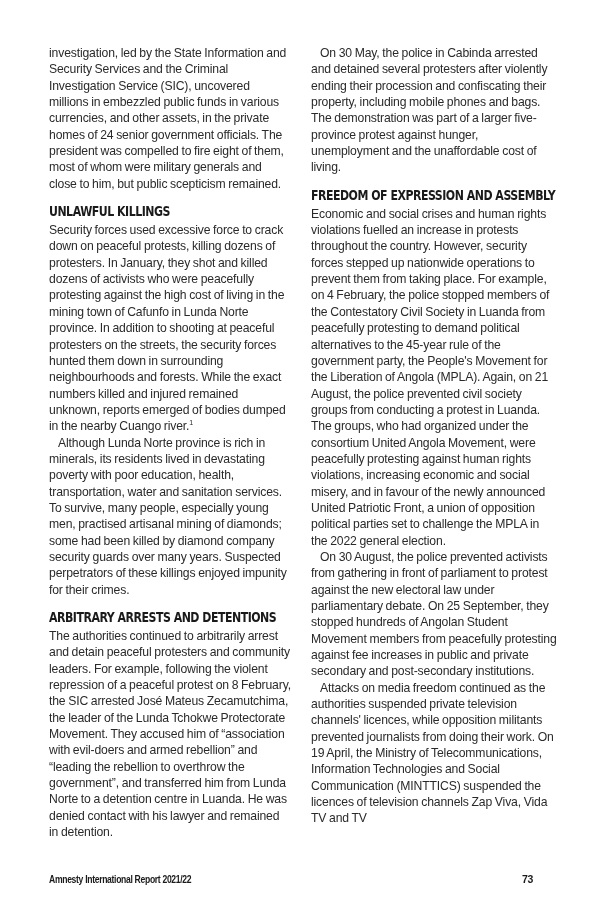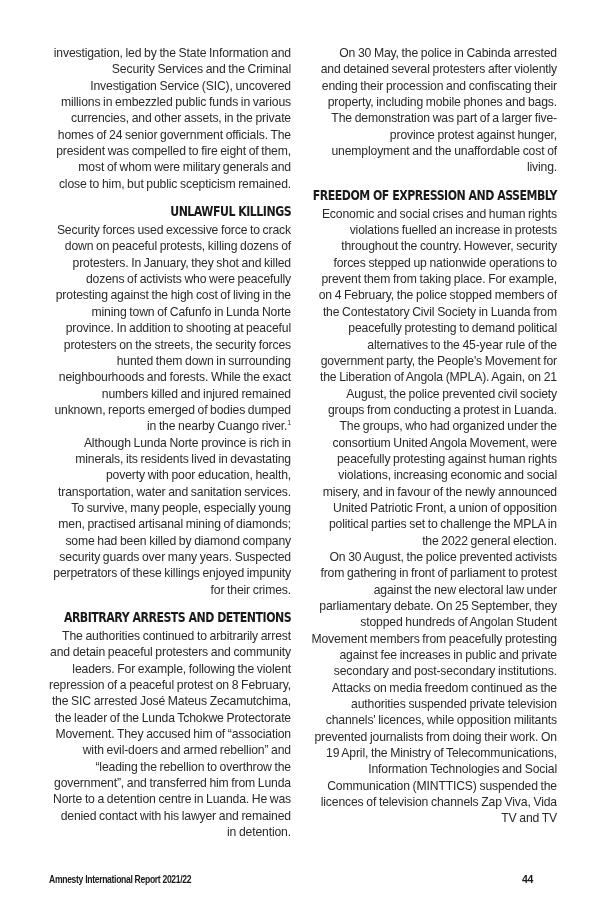--- a/index.html
+++ b/index.html
@@ -1,17 +1,17 @@
 <!DOCTYPE html>
 <html><head>
   <meta charset="utf-8">
   <style>
     html, body { margin: 0; padding: 0; background: #ffffff; }
     body { width: 600px; height: 921px; position: relative; overflow: hidden; }
-    .page { position: absolute; left: 0; top: 0; width: 600px; height: 921px; background: #fff; text-align: right; }
+    .page { position: absolute; left: 0; top: 0; width: 600px; height: 921px; background: #fff; }
     .col { position: absolute; top: 45px; width: 242px; }
     .col-left { left: 49px; }
     .col-right { left: 311px; width: 246px; }
     .para {
       font-family: "Liberation Sans Narrow", "Liberation Sans", sans-serif;
       font-size: 12.2px;
       line-height: 16.35px;
       color: #2a2a2a;
       margin: 0;
       letter-spacing: -0.15px;
@@ -64,15 +64,15 @@
   <div class="col col-right">
     <p class="para indent">On 30 May, the police in Cabinda arrested and detained several protesters after violently ending their procession and confiscating their property, including mobile phones and bags. The demonstration was part of a larger five-province protest against hunger, unemployment and the unaffordable cost of living.</p>
 
     <h2 class="heading two-line">FREEDOM OF EXPRESSION AND ASSEMBLY</h2>
     <p class="para">Economic and social crises and human rights violations fuelled an increase in protests throughout the country. However, security forces stepped up nationwide operations to prevent them from taking place. For example, on 4 February, the police stopped members of the Contestatory Civil Society in Luanda from peacefully protesting to demand political alternatives to the 45-year rule of the government party, the People's Movement for the Liberation of Angola (MPLA). Again, on 21 August, the police prevented civil society groups from conducting a protest in Luanda. The groups, who had organized under the consortium United Angola Movement, were peacefully protesting against human rights violations, increasing economic and social misery, and in favour of the newly announced United Patriotic Front, a union of opposition political parties set to challenge the MPLA in the 2022 general election.</p>
     <p class="para indent">On 30 August, the police prevented activists from gathering in front of parliament to protest against the new electoral law under parliamentary debate. On 25 September, they stopped hundreds of Angolan Student Movement members from peacefully protesting against fee increases in public and private secondary and post-secondary institutions.</p>
     <p class="para indent">Attacks on media freedom continued as the authorities suspended private television channels' licences, while opposition militants prevented journalists from doing their work. On 19 April, the Ministry of Telecommunications, Information Technologies and Social Communication (MINTTICS) suspended the licences of television channels Zap Viva, Vida TV and TV</p>
   </div>
 
   <div class="footer footer-left">Amnesty International Report 2021/22</div>
-  <div class="footer footer-right">44</div>
+  <div class="footer footer-right">73</div>
 
 </div>
 
 </body></html>

